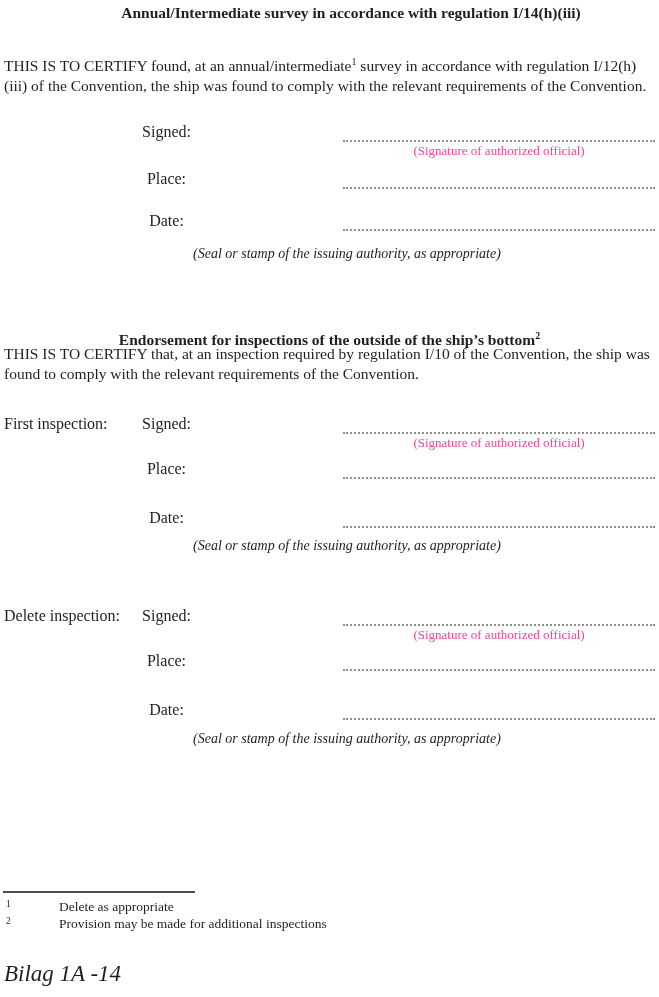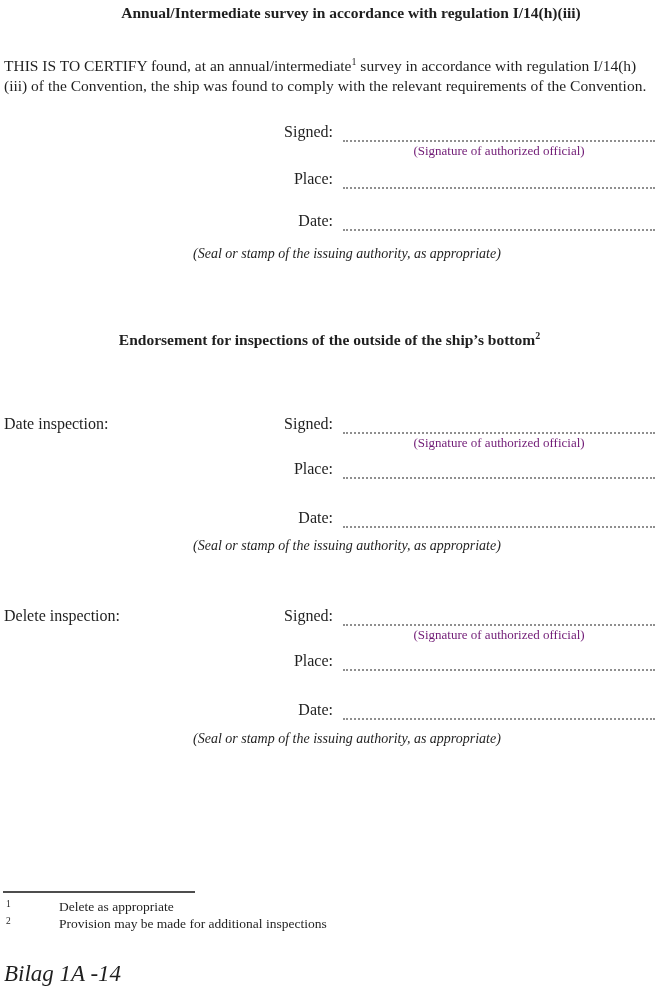--- a/index.html
+++ b/index.html
@@ -36,37 +36,37 @@
   sup.inline-sup {
     font-size: 10px;
     line-height: 0;
     vertical-align: super;
   }
 
   
   .sig-label {
     left: 0;
     width: 333px;
-    text-align: right;
+    text-align: center;
     font-size: 16px;
     line-height: 18px;
   }
   .sig-line {
     left: 343px;
     width: 312px;
     height: 17px;
     border-bottom: 2px dotted #8f8f8f;
   }
   .sig-caption {
     left: 343px;
     width: 312px;
     text-align: center;
     font-size: 13px;
     line-height: 15px;
-    color: #701a75;
+    color: #ec4899;
   }
   .seal-note {
     left: 193px;
     font-size: 14px;
     font-style: italic;
     line-height: 15px;
   }
   .inspection-label {
     left: 4px;
     font-size: 16px;
@@ -105,38 +105,39 @@
     font-style: italic;
   }
 </style>
 </head>
 <body>
 
 <div class="page">
 
   <div class="abs doc-title" style="top:4px;padding-left:43px;">Annual/Intermediate survey in accordance with regulation I/14(h)(iii)</div>
 
-  <div class="abs para" style="top:56px;"><span>THIS IS TO CERTIFY found, at an annual/intermediate</span><sup class="inline-sup">1</sup><span> survey in accordance with regulation I/14(h)(iii) of the Convention, the ship was found to comply with the relevant requirements of the Convention.</span></div>
+  <div class="abs para" style="top:56px;"><span>THIS IS TO CERTIFY found, at an annual/intermediate</span><sup class="inline-sup">1</sup><span> survey in accordance with regulation I/12(h)(iii) of the Convention, the ship was found to comply with the relevant requirements of the Convention.</span></div>
 
   <div class="abs sig-label" style="top:123px;">Signed:</div>
   <div class="abs sig-line" style="top:123px;"></div>
   <div class="abs sig-caption" style="top:143px;">(Signature of authorized official)</div>
 
   <div class="abs sig-label" style="top:170px;">Place:</div>
   <div class="abs sig-line" style="top:170px;"></div>
 
   <div class="abs sig-label" style="top:212px;">Date:</div>
   <div class="abs sig-line" style="top:212px;"></div>
 
   <div class="abs seal-note" style="top:246px;">(Seal or stamp of the issuing authority, as appropriate)</div>
 
   <div class="abs doc-title" style="top:331px;"><span>Endorsement for inspections of the outside of the ship’s bottom</span><sup class="inline-sup">2</sup></div>
 
+  <div class="abs para" style="top:344px;">THIS IS TO CERTIFY that, at an inspection required by regulation I/10 of the Convention, the ship was found to comply with the relevant requirements of the Convention.</div>
 
-  <div class="abs inspection-label" style="top:415px;">Date inspection:</div>
+  <div class="abs inspection-label" style="top:415px;">First inspection:</div>
 
   <div class="abs sig-label" style="top:415px;">Signed:</div>
   <div class="abs sig-line" style="top:415px;"></div>
   <div class="abs sig-caption" style="top:435px;">(Signature of authorized official)</div>
 
   <div class="abs sig-label" style="top:460px;">Place:</div>
   <div class="abs sig-line" style="top:460px;"></div>
 
   <div class="abs sig-label" style="top:509px;">Date:</div>
   <div class="abs sig-line" style="top:509px;"></div>

